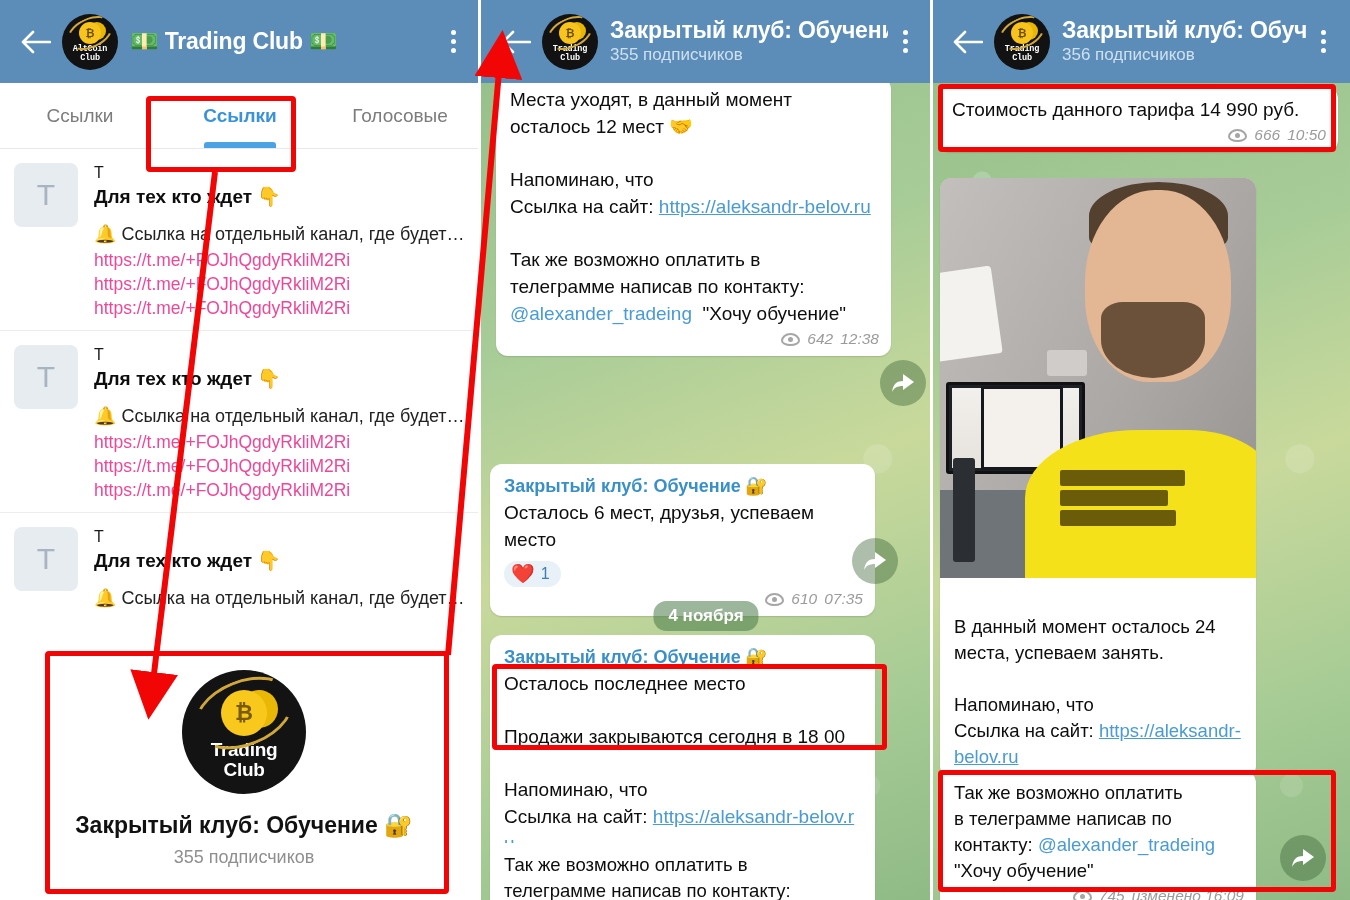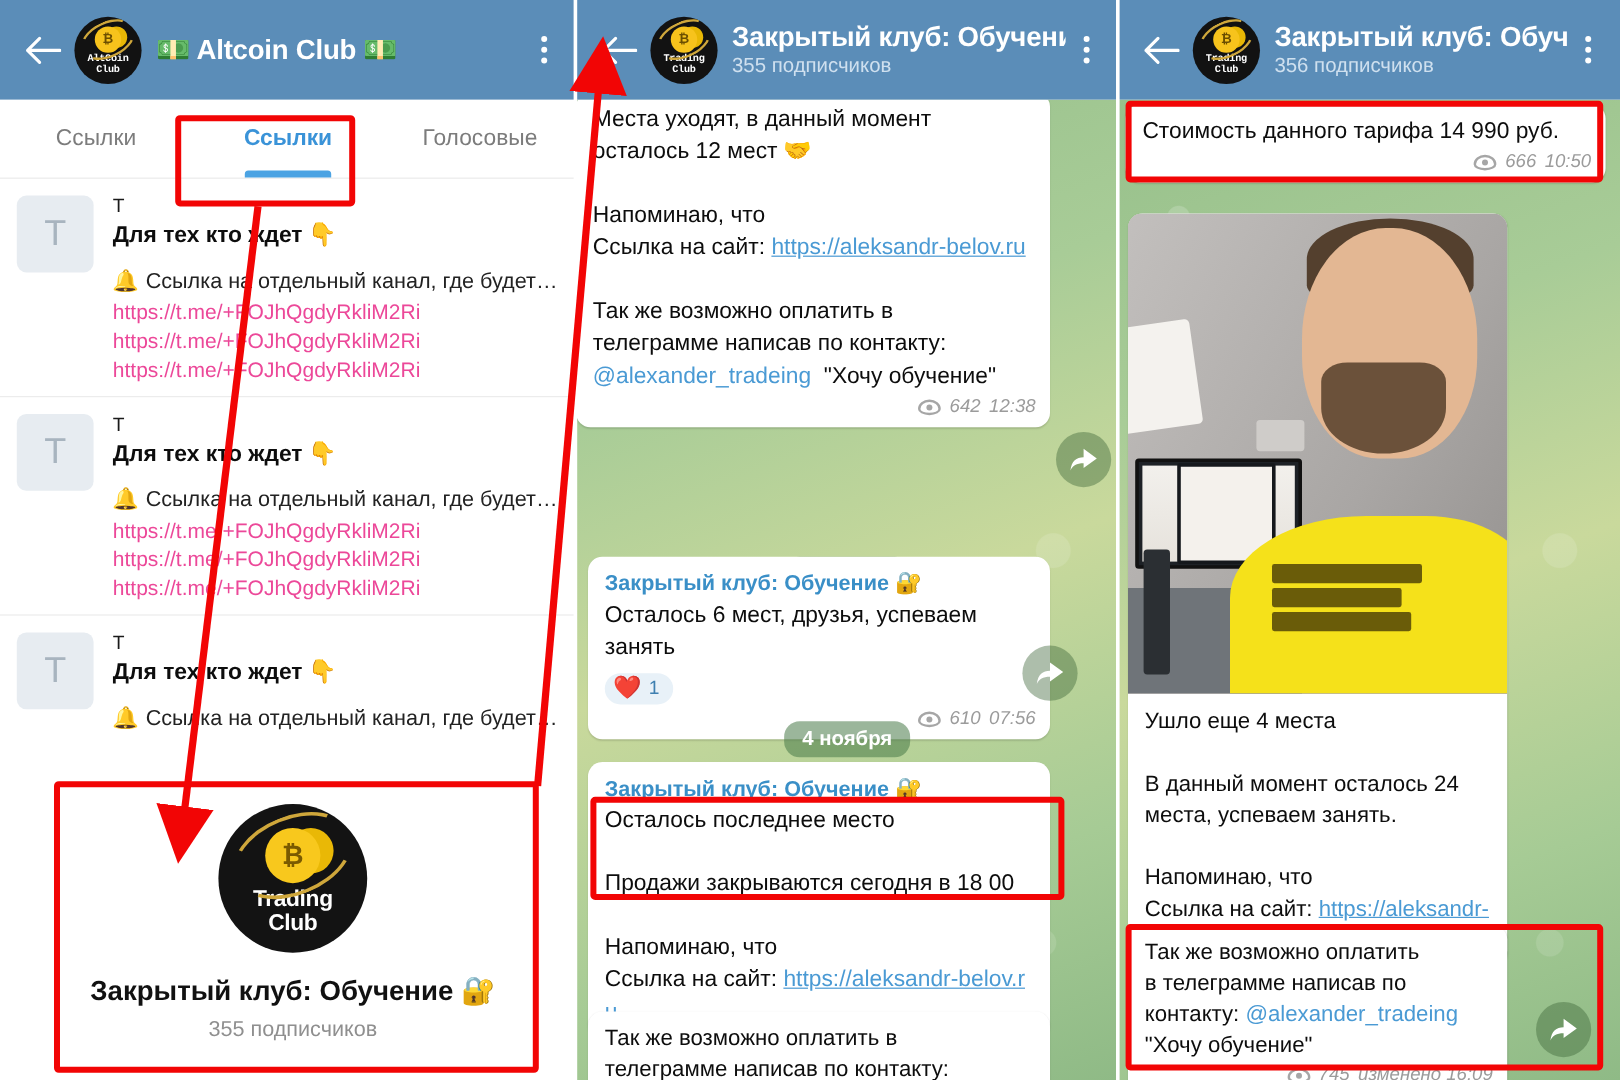--- a/index.html
+++ b/index.html
@@ -251,21 +251,21 @@
         <svg viewBox="0 0 30 24">
             <path d="M12 2 L2 12 L12 22 M2 12 L29 12" stroke="#fff" stroke-width="2.6" fill="none" stroke-linecap="round" stroke-linejoin="round"></path>
           </svg>
       </div>
       <div class="hdr-avatar">
         <span class="swoosh"></span>
         <span class="coin">₿</span>
         <span class="brand">AltCoin<br>Club</span>
       </div>
       <div class="hdr-texts">
-        <div class="hdr-title">💵 Altcoin Club 💵</div>
+        <div class="hdr-title">💵 Trading Club 💵</div>
       </div>
       <div class="hdr-menu">
         <i></i>
           <i></i>
           <i></i>
       </div>
     </div>
 
     <div class="tabs">
       <div class="tab">
@@ -351,21 +351,21 @@
       <div class="hdr-menu">
           <i></i>
           <i></i>
           <i></i>
         </div>
     </div>
 
     <div class="chat">
       <div class="chat-inner">
 
-        <div class="bubble" style="left:0px; top:-6px; width:395px;">
+        <div class="bubble" style="left:16px; top:-6px; width:395px;">
           <div class="bub-text">Места уходят,  в данный момент</div>
           <div class="bub-text">осталось 12 мест 🤝</div>
           <div class="bub-gap"></div>
           <div class="bub-text">Напоминаю, что</div>
           <div class="bub-text"><span>Ссылка на сайт: </span><span class="bub-link">https://aleksandr-belov.ru</span></div>
           <div class="bub-gap"></div>
           <div class="bub-text">Так же возможно оплатить в</div>
           <div class="bub-text">телеграмме написав по контакту:</div>
           <div class="bub-text"><span class="bub-mention">@alexander_tradeing</span>&nbsp;&nbsp;<span>"Хочу обучение"</span></div>
           <div class="bub-meta">
@@ -378,31 +378,31 @@
           <svg viewBox="0 0 24 22">
               <path d="M12 2 L23 10 L12 18 L12 14 C6 14 3 16 1 20 C2 12 6 9 12 9 Z"></path>
             </svg>
         </div>
 
         <div class="date-chip" style="top:345px;margin-top:36px;">3 ноября</div>
 
         <div class="bubble" style="left:10px; top:381px; width:385px;">
           <div class="bub-channel">Закрытый клуб: Обучение 🔐</div>
           <div class="bub-text">Осталось 6 мест, друзья, успеваем</div>
-          <div class="bub-text">занять</div>
+          <div class="bub-text">место</div>
           <div class="reactions">
             <div class="reaction">
               <span class="emoji">❤️</span>
               <span>1</span>
             </div>
           </div>
           <div class="bub-meta">
             <span class="eye"></span>
             <span>610</span>
-            <span>07:56</span>
+            <span>07:35</span>
           </div>
         </div>
         <div class="fwd-btn" style="left:372px; top:455px;">
           <svg viewBox="0 0 24 22">
               <path d="M12 2 L23 10 L12 18 L12 14 C6 14 3 16 1 20 C2 12 6 9 12 9 Z"></path>
             </svg>
         </div>
 
         <div class="date-chip" style="top:518px;">4 ноября</div>
 
@@ -477,21 +477,20 @@
             <span class="head"></span>
             <span class="beard"></span>
             <span class="shirt"></span>
             <span class="shirt-txt">
                 <span></span>
                 <span></span>
                 <span></span>
               </span>
           </div>
           <div class="photo-caption">
-            <div class="bub-text small">Ушло еще 4 места</div>
             <div class="bub-gap"></div>
             <div class="bub-text small">В данный момент осталось 24</div>
             <div class="bub-text small">места, успеваем занять.</div>
             <div class="bub-gap"></div>
             <div class="bub-text small">Напоминаю, что</div>
             <div class="bub-text small"><span>Ссылка на сайт: </span><span class="bub-link">https://aleksandr-belov.ru</span></div>
           </div>
         </div>
 
         <div class="bubble" style="left:8px; top:688px; width:316px;">

